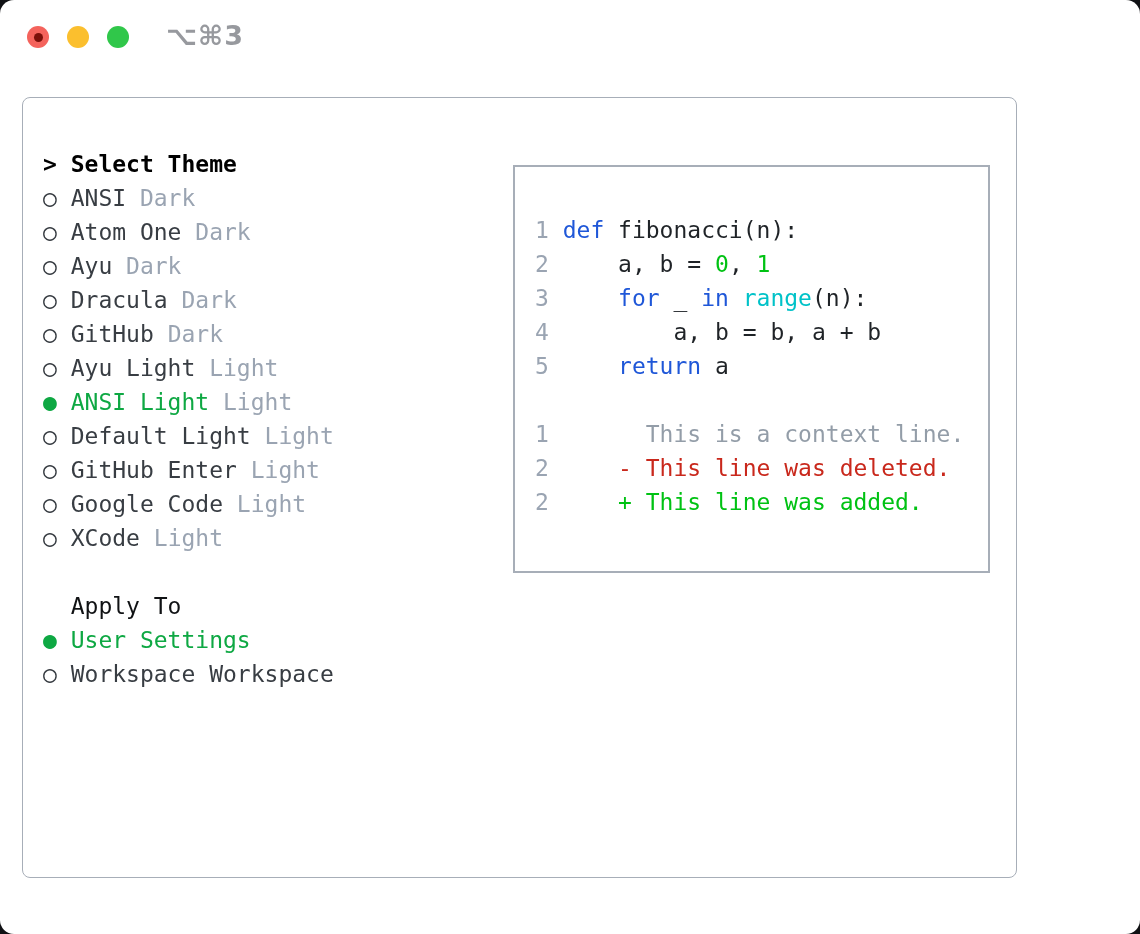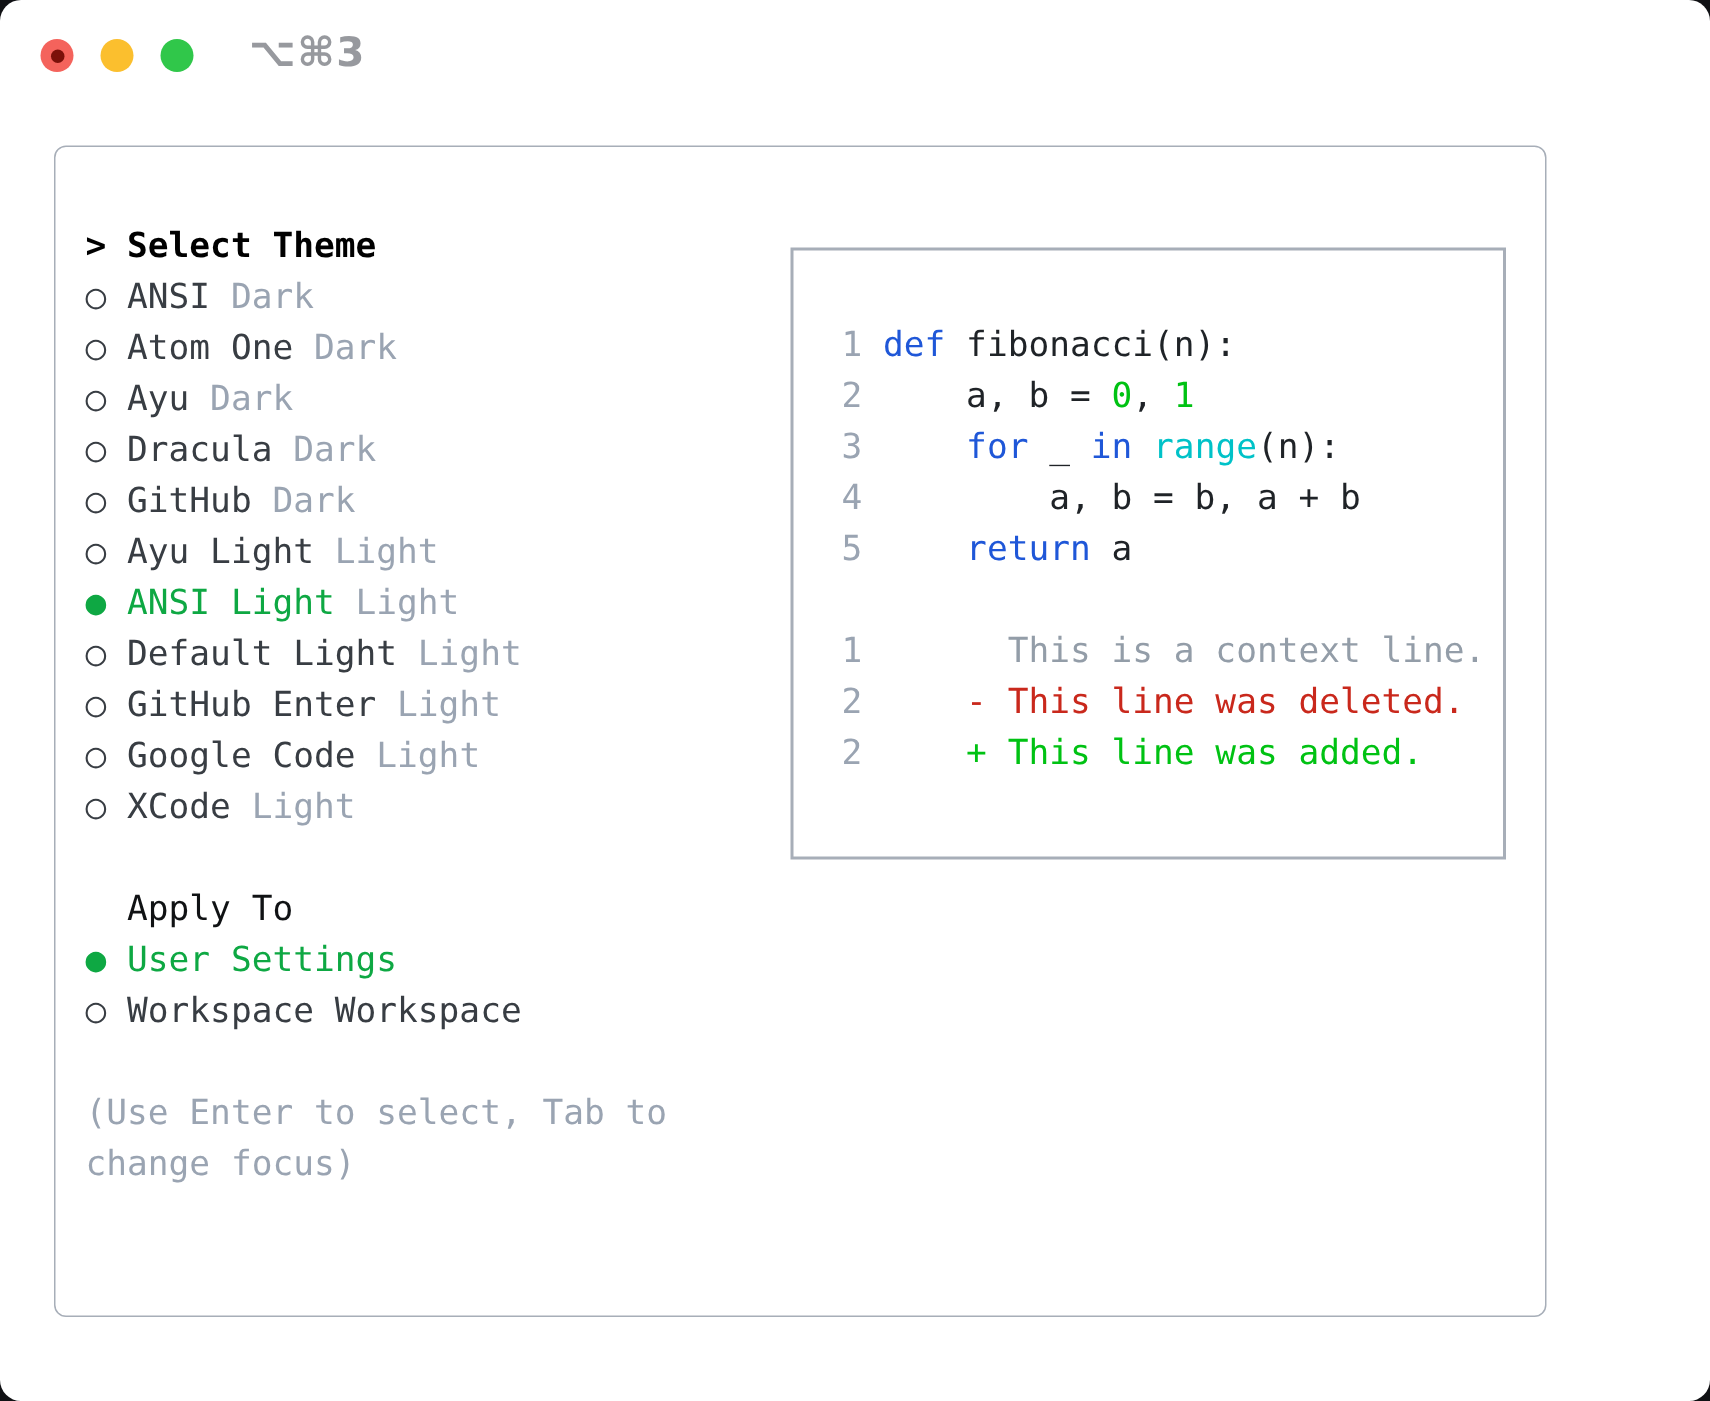--- a/index.html
+++ b/index.html
@@ -12,40 +12,40 @@
   .traffic{position:absolute;top:26px;width:22px;height:22px;border-radius:50%;
     display:flex;align-items:center;justify-content:center;}
   .tl-close{left:27px;background:var(--tl_red);}
   .tl-min{left:67px;background:var(--tl_yellow);}
   .tl-zoom{left:107px;background:var(--tl_green);}
   .tl-dot{width:9px;height:9px;border-radius:50%;background:var(--tl_red_dot);}
   .shortcut{position:absolute;left:166px;top:20px;
     font-family:"DejaVu Sans","Liberation Sans",sans-serif;
     font-size:27px;font-weight:600;letter-spacing:1px;color:var(--shortcut_gray);}
   
-  .panel{position:absolute;left:36px;top:97px;width:995px;height:781px;
+  .panel{position:absolute;left:22px;top:97px;width:995px;height:781px;
     border:1.5px solid var(--border_gray);border-radius:8px;box-sizing:border-box;background:#fff;}
   .left-col{position:absolute;left:20px;top:49px;width:450px;
     font-size:23px;line-height:34px;color:var(--text_dark);}
   .row{white-space:pre;height:34px;}
   .header-row{font-weight:bold;color:#000;}
   .prompt{display:inline-block;width:2ch;}
   .bullet{display:inline-block;width:2ch;color:var(--text_dark);}
   .tname{color:var(--text_dark);}
   .ttag{color:var(--muted_gray);}
   .selected .bullet,.selected .tname{color:var(--accent_green);}
   .spacer{height:34px;}
   .apply-title{margin-left:2ch;color:#101214;height:34px;white-space:pre;}
   .help{color:var(--muted_gray);width:440px;white-space:normal;}
   
   .right-col{position:absolute;left:482px;top:49px;font-size:23px;line-height:34px;}
   .preview-header{font-weight:bold;color:#000;white-space:pre;height:34px;}
   .preview-box{margin-left:8px;margin-top:18px;width:477px;height:408px;
     border:2px solid var(--border_gray);box-sizing:border-box;
-    padding:46px 0 0 32px;overflow:hidden;background:#fff;}
+    padding:46px 0 0 20px;overflow:hidden;background:#fff;}
   .pline{white-space:pre;height:34px;}
   .lnum{display:inline-block;width:2ch;color:var(--linenum_gray);}
   .seg.code{color:#1f2327;}
   .seg.keyword{color:var(--kw_blue);}
   .seg.builtin{color:var(--builtin_cyan);}
   .seg.number{color:var(--bright_green);}
   .seg.context{color:var(--context_gray);}
   .seg.deleted{color:var(--diff_red);}
   .seg.added{color:var(--bright_green);}
 </style>
@@ -85,21 +85,20 @@
       <div class="spacer"></div>
 
       <div class="apply-title">Apply To</div>
       <div>
           <div class="row selected"><span class="bullet">●</span><span class="tname">User Settings</span></div>
           <div class="row"><span class="bullet">○</span><span class="tname">Workspace Workspace</span></div>
         </div>
 
       <div class="spacer"></div>
 
-      <div class="help">(Use Enter to select, Tab to change focus)</div>
     </div>
 
     <div class="right-col">
       <div class="preview-box">
         <div>
             <div class="pline"><span class="lnum">1</span><span class="seg keyword">def</span><span class="seg code"> fibonacci(n):</span></div>
             <div class="pline"><span class="lnum">2</span><span class="seg code">    a, b = </span><span class="seg number">0</span><span class="seg code">, </span><span class="seg number">1</span></div>
             <div class="pline"><span class="lnum">3</span><span class="seg code">    </span><span class="seg keyword">for</span><span class="seg code"> _ </span><span class="seg keyword">in</span><span class="seg code"> </span><span class="seg builtin">range</span><span class="seg code">(n):</span></div>
             <div class="pline"><span class="lnum">4</span><span class="seg code">        a, b = b, a + b</span></div>
             <div class="pline"><span class="lnum">5</span><span class="seg code">    </span><span class="seg keyword">return</span><span class="seg code"> a</span></div>

